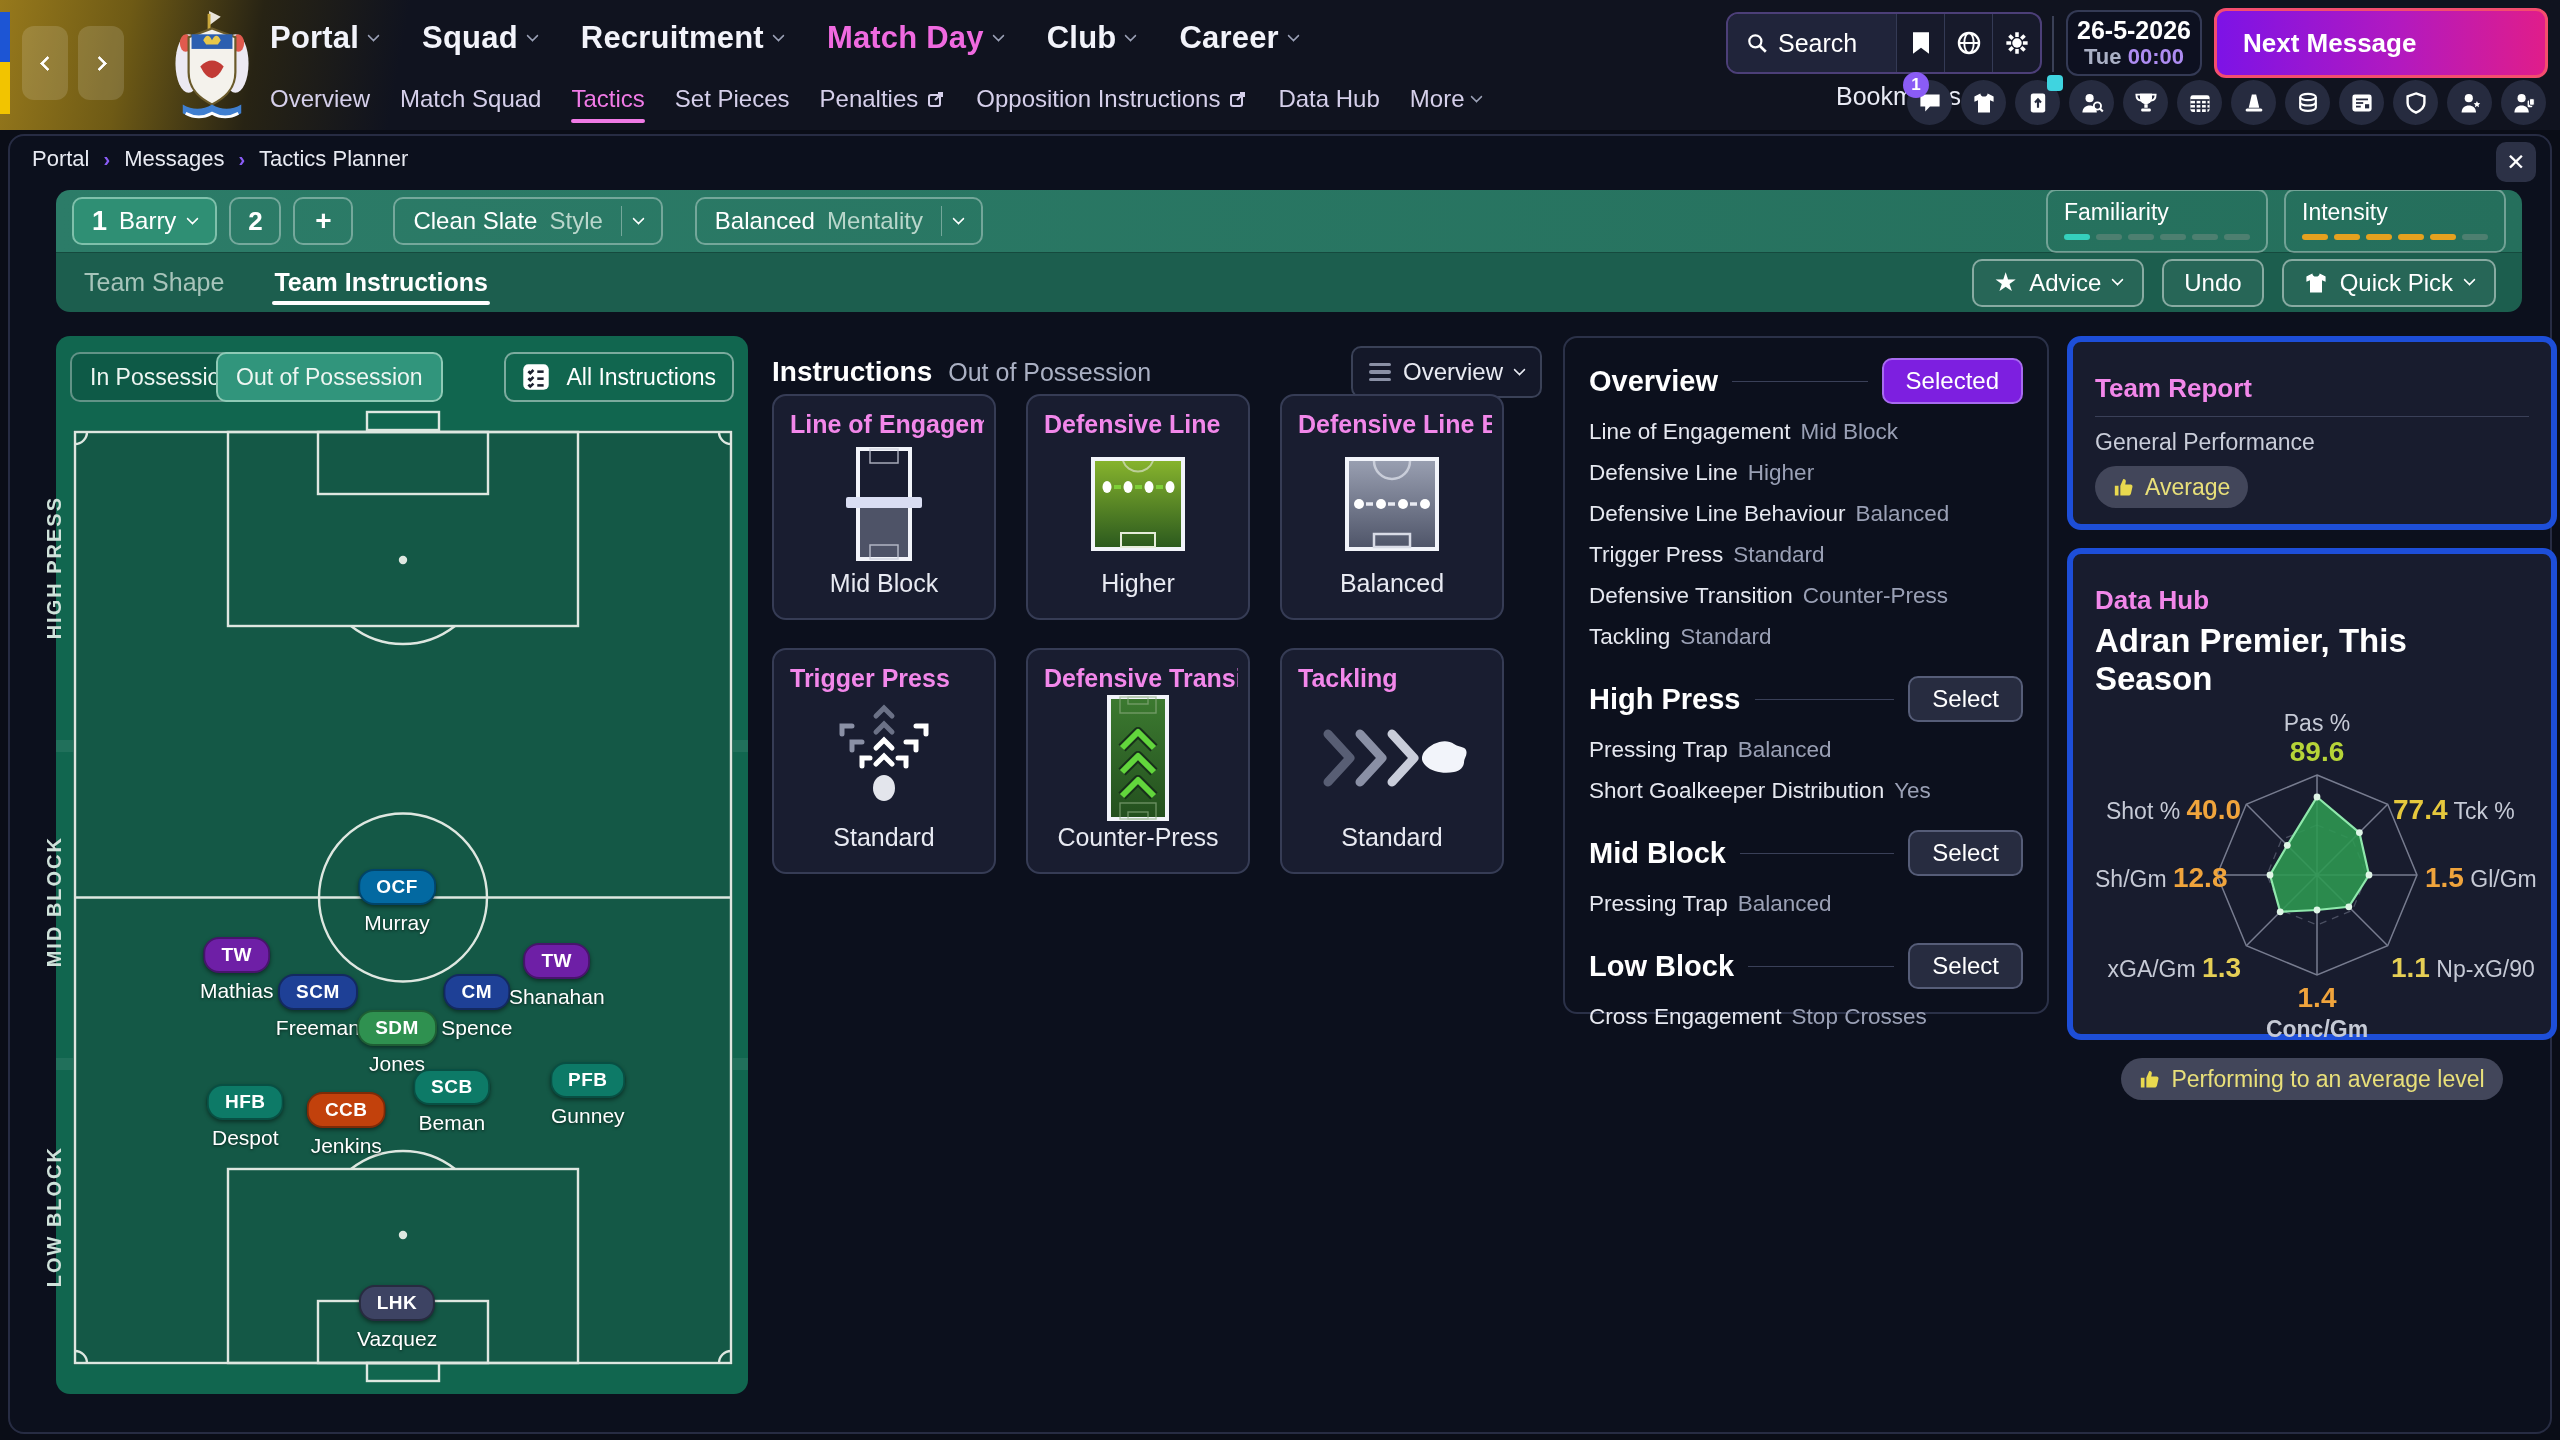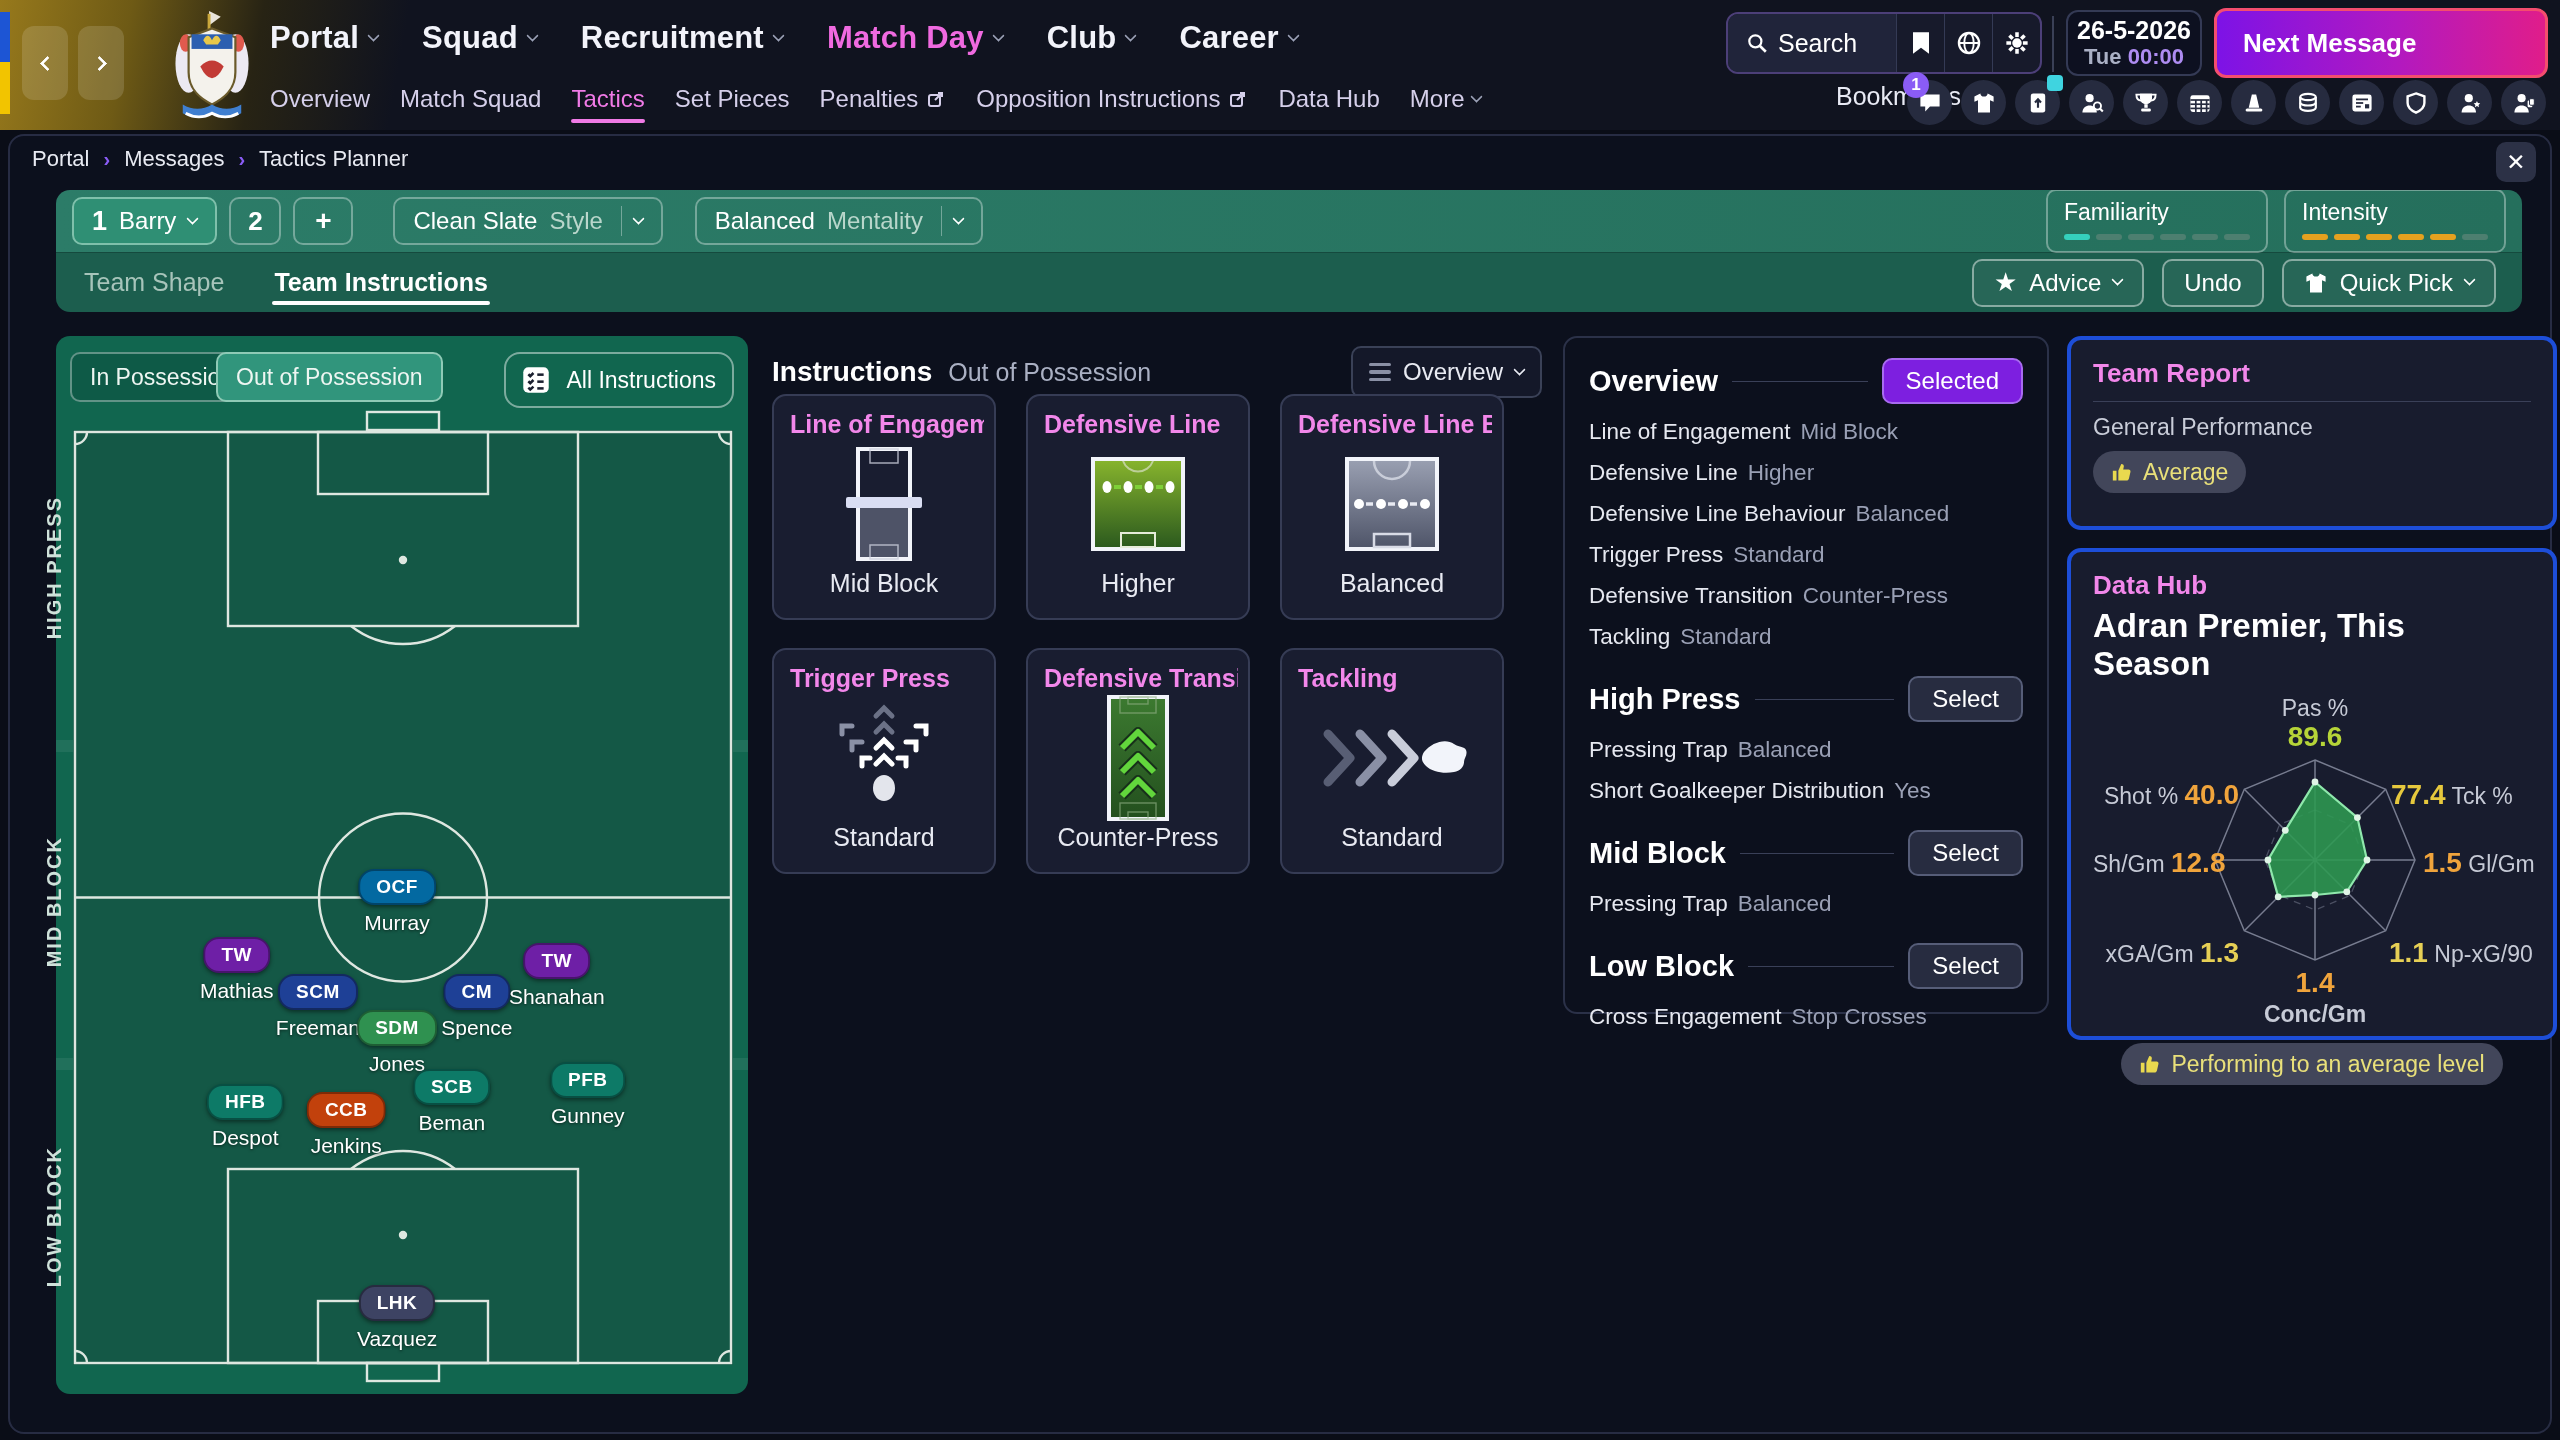--- a/index.html
+++ b/index.html
@@ -78,21 +78,21 @@
   .tab.active::after { content:""; position:absolute; left:0; right:0; bottom:6px; height:4px; background:#fff; border-radius:2px; }
   .act-btn { height:48px; border:2px solid rgba(255,255,255,.45); border-radius:10px; background:rgba(255,255,255,.05);
              color:#fff; font-size:24px; display:flex; align-items:center; gap:12px; padding:0 20px; cursor:pointer; }
 
   
   #pitch-panel { position:absolute; left:46px; top:200px; width:692px; height:1058px; background:#11664f; border-radius:14px; }
   .poss-btn { position:absolute; top:16px; height:50px; border-radius:10px; font-size:23px; color:#eef6f2;
               display:flex; align-items:center; padding:0 18px; cursor:pointer; }
   #btn-inposs { left:14px; border:2px solid rgba(255,255,255,.35); background:#0e5a47; }
   #btn-outposs { left:160px; background:#31957c; border:2px solid #8fcab6; }
-  #btn-allinstr { position:absolute; right:14px; top:16px; height:56px; border:2px solid rgba(255,255,255,.45); border-radius:16px;
+  #btn-allinstr { position:absolute; right:14px; top:16px; height:50px; border:2px solid rgba(255,255,255,.45); border-radius:10px;
                   display:flex; align-items:center; gap:16px; padding:0 16px; color:#fff; font-size:23px; cursor:pointer; }
   #pitch { position:absolute; left:17px; top:94px; width:660px; height:935px; background:#14584698; background:#145846; }
   .zoneband { position:absolute; left:0; width:692px; height:12px; background:rgba(255,255,255,.07); }
   .zonelabel { position:absolute; left:-13px; writing-mode:vertical-rl; transform:rotate(180deg);
                color:#cfe2da; font-size:20px; font-weight:700; letter-spacing:2px; }
   .player { position:absolute; transform:translate(-50%,-50%); display:flex; flex-direction:column; align-items:center; cursor:grab; z-index:3; }
   .role-pill { padding:5px 16px; border-radius:16px; color:#fff; font-size:19px; font-weight:700; letter-spacing:.5px;
                box-shadow:0 2px 4px rgba(0,0,0,.45); border:2px solid rgba(0,0,0,.35); }
   .pname { margin-top:6px; color:#fff; font-size:21px; text-shadow:0 1px 3px rgba(0,0,0,.6); }
 
@@ -118,21 +118,21 @@
   .sec-line { flex:1; height:1px; background:#3a4058; }
   .sec-btn { height:46px; border-radius:10px; padding:0 22px; font-size:24px; color:#fff; display:flex; align-items:center; cursor:pointer; }
   .sec-btn.selected { background:#7d1fe0; border:2px solid #a86bf0; }
   .sec-btn.plain { background:#272c40; border:2px solid #565d78; }
   .drow { display:flex; gap:10px; font-size:22.5px; margin-top:15px; }
   .dlabel { color:#e6e8f0; }
   .dvalue { color:#9aa0b5; }
   .sec-gap { height:16px; }
 
   
-  .rpanel { position:absolute; left:2057px; width:490px; background:#181c2e; border:4px solid #1d4ed8; border-radius:14px; padding:18px 22px; }
+  .rpanel { position:absolute; left:2057px; width:490px; background:#181c2e; border:6px solid #1d4ed8; border-radius:14px; padding:31px 22px; }
   #team-report { top:200px; height:194px; }
   #data-hub { top:412px; height:492px; }
   .pink-title { color:#f287ea; font-size:26px; font-weight:700; }
   #tr-row { display:flex; align-items:center; gap:14px; margin-top:10px; }
   #tr-name { color:#fff; font-size:31px; font-weight:700; }
   #tr-div { height:1px; background:#3a4058; margin-top:12px; }
   #tr-gp { color:#c9cdd9; font-size:23px; margin-top:12px; }
   .pill-badge { display:inline-flex; align-items:center; gap:10px; background:#42465a; border-radius:22px;
                 height:42px; padding:0 18px; color:#e9e07a; font-size:23px; margin-top:10px; }
   #dh-heading { color:#fff; font-size:33px; font-weight:700; margin-top:6px; }

